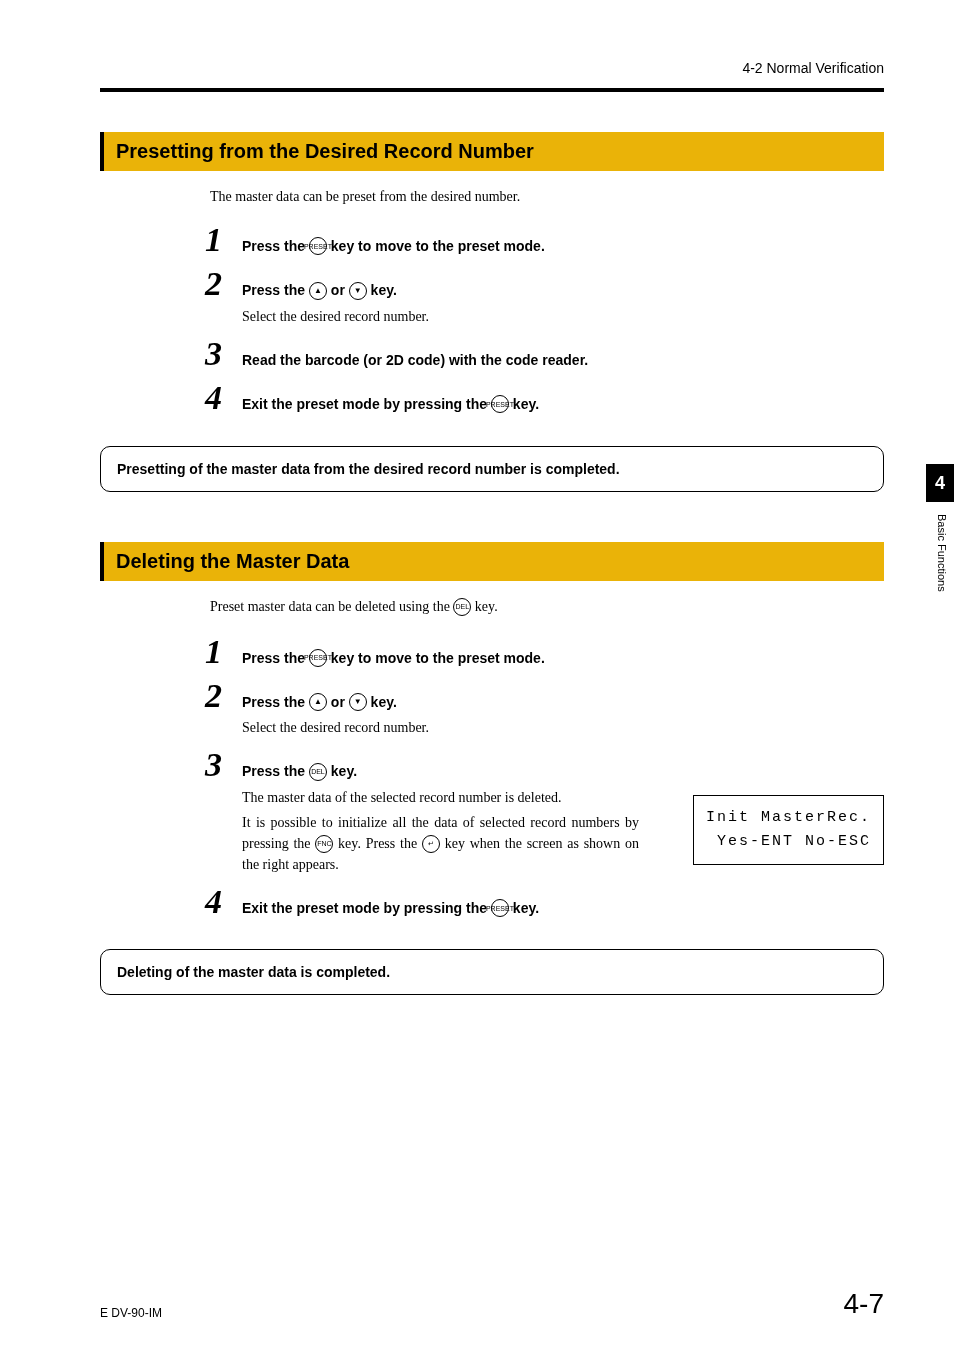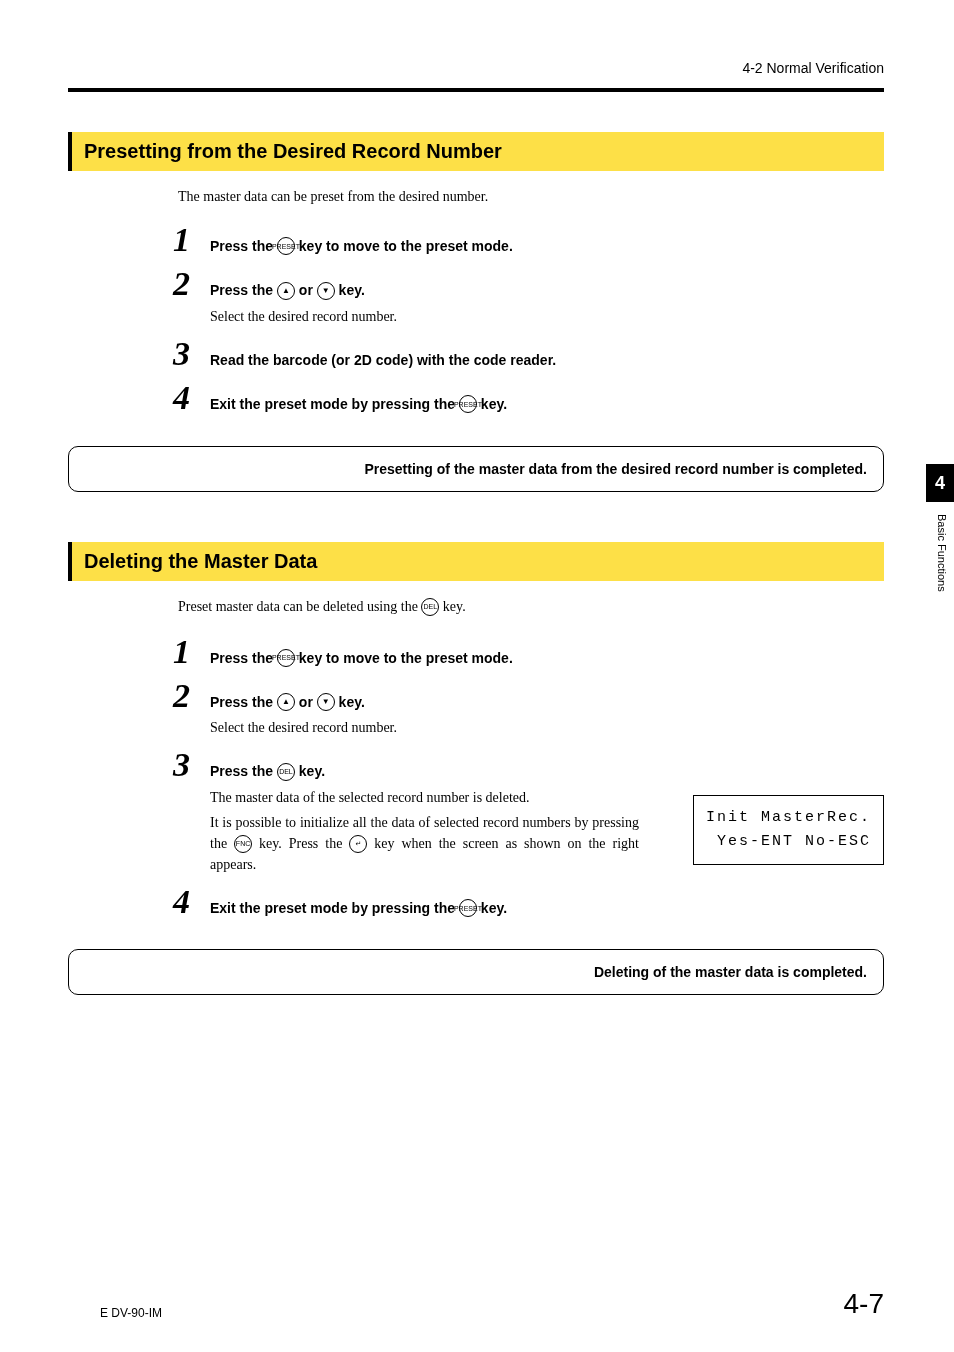--- a/index.html
+++ b/index.html
@@ -5,36 +5,36 @@
   * { margin: 0; padding: 0; box-sizing: border-box; }
   body {
     font-family: Arial, Helvetica, sans-serif;
     width: 954px;
     height: 1352px;
     position: relative;
     background: #fff;
     color: #000;
   }
   .page {
-    padding: 60px 70px 40px 68px;
+    padding: 60px 70px 40px 100px;
     position: relative;
     height: 100%;
   }
   .header-section-label {
     text-align: right;
     font-size: 14px;
     margin-bottom: 12px;
   }
   .thick-rule {
     border: none;
     border-top: 4px solid #000;
     margin-bottom: 40px;
   }
   .section-heading {
-    background: #fde047;
+    background: #eab308;
     border-left: 4px solid #000;
     padding: 8px 12px;
     font-size: 20px;
     font-weight: bold;
     margin-bottom: 18px;
   }
   .intro-text {
     font-family: Georgia, 'Times New Roman', serif;
     font-size: 14px;
     margin-left: 110px;
@@ -83,21 +83,21 @@
     line-height: 1;
     position: relative;
     top: -1px;
   }
   .key-icon.arrow { font-size: 8px; }
   .completion-box {
     border: 1px solid #000;
     border-radius: 10px;
     padding: 14px 16px;
     margin: 30px 0 50px 0;
-    text-align: right;
+    text-align: left;
     font-weight: bold;
     font-size: 14px;
   }
   .step3-row {
     display: flex;
     align-items: flex-start;
     gap: 20px;
   }
   .step3-text-col {
     flex: 1;

